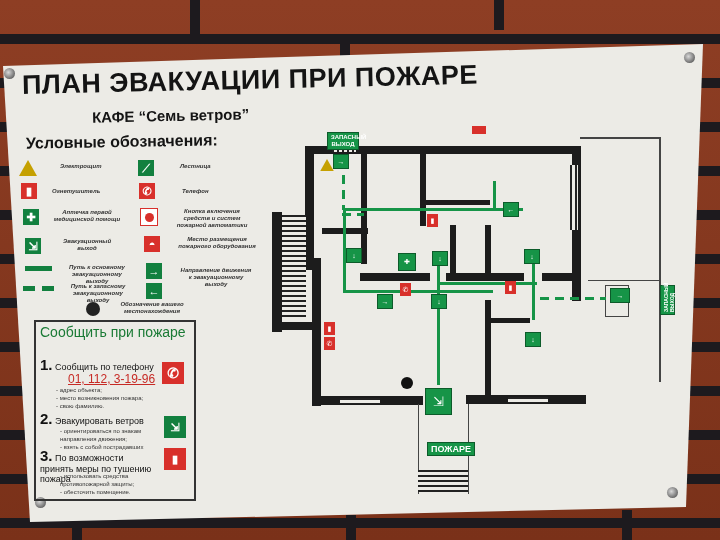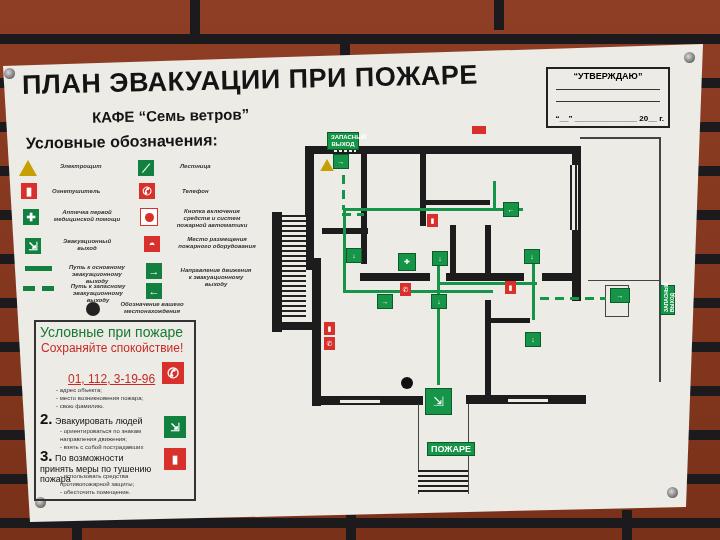--- a/index.html
+++ b/index.html
@@ -61,26 +61,20 @@
 <div class="sign">
 
   <div class="screw" style="left:4px;top:68px;"></div>
   <div class="screw" style="left:684px;top:52px;"></div>
   <div class="screw" style="left:35px;top:497px;"></div>
   <div class="screw" style="left:667px;top:487px;"></div>
 
   <div class="abs title">ПЛАН ЭВАКУАЦИИ ПРИ ПОЖАРЕ</div>
   <div class="abs subtitle">КАФЕ “Семь ветров”</div>
 
-  <div class="abs approve">
-    <div class="t">“УТВЕРЖДАЮ”</div>
-    <div class="l" style="top:20px;"></div>
-    <div class="l" style="top:32px;"></div>
-    <div class="d">“__” ______________ 20__ г.</div>
-  </div>
 
   <div class="abs legend-h">Условные обозначения:</div>
 
   <div>
     <div class="tri" style="left:19px;top:160px;"></div>
     <div class="lg" style="left:60px;top:163px;">Электрощит</div>
     <div class="ico g" style="left:138px;top:160px;">⟋</div>
     <div class="lg" style="left:180px;top:163px;">Лестница</div>
 
     <div class="ico r" style="left:21px;top:183px;">▮</div>
@@ -108,34 +102,37 @@
 
     <div class="abs" style="left:23px;top:286px;width:12px;height:5px;background:#12803f;"></div>
     <div class="abs" style="left:42px;top:286px;width:12px;height:5px;background:#12803f;"></div>
     <div class="lg" style="left:62px;top:283px;width:72px;text-align:center;">Путь к запасному эвакуационному выходу</div>
 
     <div class="abs" style="left:86px;top:302px;width:14px;height:14px;border-radius:50%;background:#222;"></div>
     <div class="lg" style="left:118px;top:301px;width:68px;text-align:center;">Обозначение вашего местонахождения</div>
   </div>
 
   <div class="abs actions">
-    <div class="act-h">Условные при пожаре</div>
-    <div class="act-s">Сохраняйте спокойствие!</div>
-
+    <div class="act-h">Сообщить при пожаре</div>
+
+    <div class="step" style="left:4px;top:34px;">
+      <span class="num">1.</span>
+      <span>Сообщить по телефону</span>
+    </div>
     <div class="phone">01, 112, 3-19-96</div>
     <div class="sub" style="left:20px;top:64px;">
       <div>- адрес объекта;</div>
       <div>- место возникновения пожара;</div>
       <div>- свою фамилию.</div>
     </div>
     <div class="ico r" style="left:126px;top:40px;width:22px;height:22px;font-size:14px;">✆</div>
 
     <div class="step" style="left:4px;top:88px;">
       <span class="num">2.</span>
-      <span>Эвакуировать людей</span>
+      <span>Эвакуировать ветров</span>
     </div>
     <div class="sub" style="left:24px;top:105px;">
       <div>- ориентироваться по знакам</div>
       <div>  направления движения;</div>
       <div>- взять с собой пострадавших</div>
     </div>
     <div class="ico g" style="left:128px;top:94px;width:22px;height:22px;">⇲</div>
 
     <div class="step" style="left:4px;top:125px;width:112px;">
       <span class="num">3.</span>

